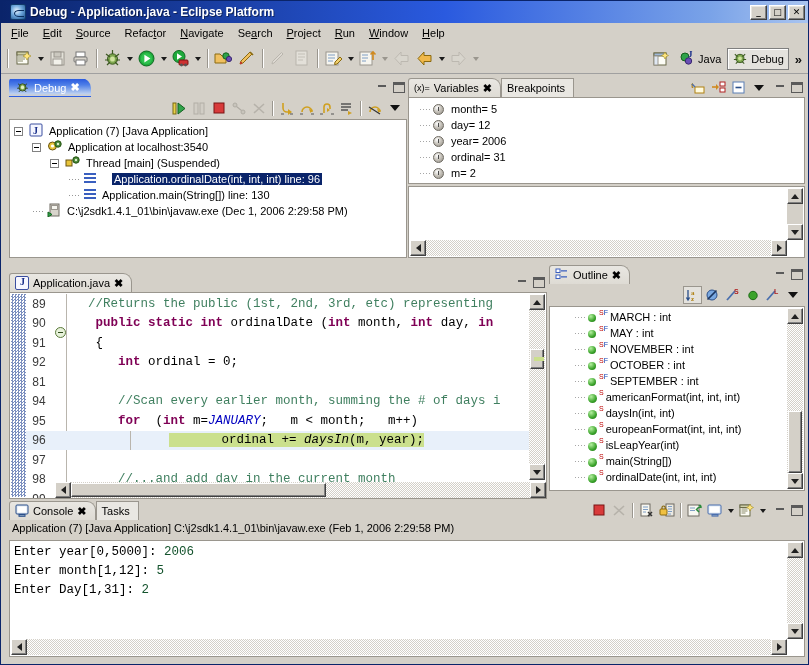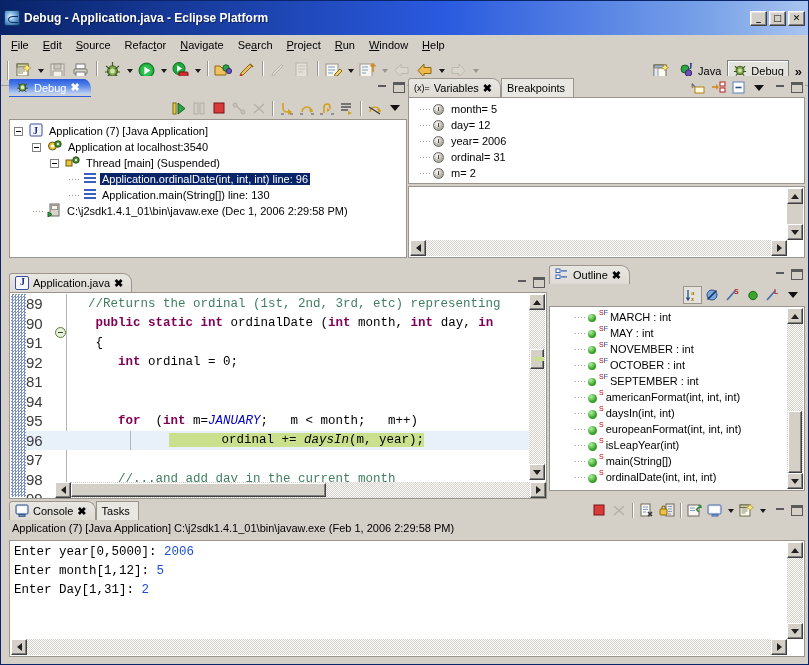--- a/index.html
+++ b/index.html
@@ -13,24 +13,24 @@
   body { background: #d4d0c8; }
 
   
   #window {
     width: 809px; height: 665px;
     border: 1px solid #0a246a;
     background: #d4d0c8;
     position: relative;
   }
   .titlebar {
-    height: 34px;
+    height: 22px;
     background: linear-gradient(to right, #0a246a 0%, #2a5adf 55%, #7aa3e8 88%, #a9c4f0 100%);
     display: flex; align-items: center;
-    padding: 0 2px 0 3px;
+    padding: 0 2px 0 9px;
     color: #fff;
   }
   .title-icon {
     width: 16px; height: 16px;
     margin-right: 4px;
     background: radial-gradient(circle at 40% 40%, #e8f4ff 0%, #6fa8dc 45%, #1a4f8a 100%);
     border: 1px solid #103a6a;
     border-radius: 2px;
     position: relative;
   }
@@ -169,21 +169,21 @@
   .tree-area {
     background: #fff; border: 1px solid #9a968e;
     overflow: hidden; position: relative;
     font-size: 11px;
   }
   .trow {
     display: flex; align-items: center; height: 16px;
     white-space: nowrap; cursor: default;
   }
   .trow .lbl { padding: 0 2px; }
-  .trow .lbl.sel { background: #0a246a; color: #fff; }
+  .trow .lbl.sel { background: #0a246a; color: #fff; margin-left: 12px; }
   .expander {
     width: 9px; height: 9px; border: 1px solid #828282; background: #fff;
     position: relative; flex: none;
   }
   .expander::before {
     content: ""; position: absolute; left: 1px; right: 1px; top: 3px; height: 1px; background: #000;
   }
   .dots { flex: none; }
 
   
@@ -215,22 +215,22 @@
     position: absolute; left: 1px; top: 1px; width: 15px; bottom: 1px;
     background: repeating-conic-gradient(#7b8fbf 0% 25%, #fff 0% 50%) 0 0/3px 3px;
   }
   .code-lines { position: absolute; left: 16px; right: 17px; top: 1px; }
   .cline {
     height: 19.5px; display: flex; align-items: center;
     font-family: "Liberation Mono", monospace; font-size: 12.5px;
     white-space: pre;
   }
   .lnum {
-    width: 28px; text-align: left; color: #3a3a3a; flex: none;
-    font-family: "Liberation Sans", sans-serif; font-size: 15px;
+    width: 28px; text-align: center; color: #3a3a3a; flex: none;
+    font-family: "Liberation Sans", sans-serif; font-size: 12px;
     padding-right: 2px;
   }
   .fold {
     width: 12px; flex: none; text-align: center; position: relative;
   }
   .fold.has::after {
     content: ""; position: absolute; left: 1px; top: 4px;
     width: 9px; height: 9px; border-radius: 50%;
     border: 1px solid #5b7a3c; background: #e7f2da;
   }
@@ -276,21 +276,21 @@
     border: 1px solid #fff; border-right-color: #404040; border-bottom-color: #404040;
     box-shadow: inset -1px -1px 0 #808080;
     cursor: default;
   }
 
   
   .console-line {
     font-family: "Liberation Mono", monospace; font-size: 12.5px;
     white-space: pre; height: 19px; line-height: 19px;
   }
-  .cval { color: #1d4ed8; }
+  .cval { color: #14532d; }
   .console-head {
     font-size: 11px; padding: 2px 3px; background: #d4d0c8; white-space: nowrap;
   }
   .outline-row { display: flex; align-items: center; height: 16px; white-space: nowrap; cursor: default; }
   .ic-field {
     width: 11px; height: 11px; position: relative;
   }
   .ic-field::after {
     content: ""; position: absolute; left: 0; top: 2px; width: 8px; height: 8px;
     border-radius: 50%; background: radial-gradient(circle at 35% 30%, #b5f0a0 0%, #3aa32a 60%, #1d6b16 100%);
@@ -771,26 +771,26 @@
       <div class="minmax" style="margin-bottom:3px;">
         <div class="mm minimize"></div>
         <div class="mm maximize"></div>
       </div>
     </div>
 
     <div style="position:absolute;left:0;right:0;top:21px;bottom:0;">
       <div class="editor-body">
         <div class="gutter-marker"></div>
         <div class="code-lines" id="code-lines">
-            <div class="cline"><span class="lnum">89</span><span class="fold"></span><span class="vline"></span><span class="ctext"><span>  </span><span class="cm">//Returns the ordinal (1st, 2nd, 3rd, etc) representing</span></span></div>
+            <div class="cline"><span class="lnum">89</span><span class="fold"></span><span class="vline"></span><span class="ctext"><span>  </span><span class="cm">//Returns the public (1st, 2nd, 3rd, etc) representing</span></span></div>
             <div class="cline"><span class="lnum">90</span><span class="fold has"></span><span class="vline"></span><span class="ctext"><span>   </span><span class="kw">public static int</span><span> ordinalDate (</span><span class="kw">int</span><span> month, </span><span class="kw">int</span><span> day, </span><span class="kw">in</span></span></div>
             <div class="cline"><span class="lnum">91</span><span class="fold"></span><span class="vline"></span><span class="ctext"><span>   {</span></span></div>
             <div class="cline"><span class="lnum">92</span><span class="fold"></span><span class="vline"></span><span class="ctext"><span>      </span><span class="kw">int</span><span> ordinal = 0;</span></span></div>
             <div class="cline"><span class="lnum">81</span><span class="fold"></span><span class="vline"></span><span class="ctext"><span></span></span></div>
-            <div class="cline"><span class="lnum">94</span><span class="fold"></span><span class="vline"></span></div>
+            <div class="cline"><span class="lnum">94</span><span class="fold"></span><span class="vline"></span><span class="ctext"><span>      </span><span class="cm">//Scan every earlier month, summing the # of days i</span></span></div>
             <div class="cline"><span class="lnum">95</span><span class="fold"></span><span class="vline"></span><span class="ctext"><span>      </span><span class="kw">for</span><span>  (</span><span class="kw">int</span><span> m=</span><span class="fld">JANUARY</span><span>;   m &lt; month;   m++)</span></span></div>
             <div class="cline current"><span class="lnum">96</span><span class="fold"></span><span class="vline"></span><span class="ctext"><span class="hl-green">       ordinal += </span><span class="hl-green mth">daysIn</span><span class="hl-green">(m, year);</span></span></div>
             <div class="cline"><span class="lnum">97</span><span class="fold"></span><span class="vline"></span><span class="ctext"><span></span></span></div>
             <div class="cline"><span class="lnum">98</span><span class="fold"></span><span class="vline"></span><span class="ctext"><span>      </span><span class="cm">//...and add day in the current month</span></span></div>
             <div class="cline"><span class="lnum">99</span><span class="fold"></span><span class="vline"></span><span class="ctext"><span>      </span><span class="kw">return</span><span> ordinal + day;</span></span></div>
           </div>
 
         <div class="sb-v" style="top:1px;bottom:18px;">
           <div class="sb-btn ar-up">
               <i></i>

